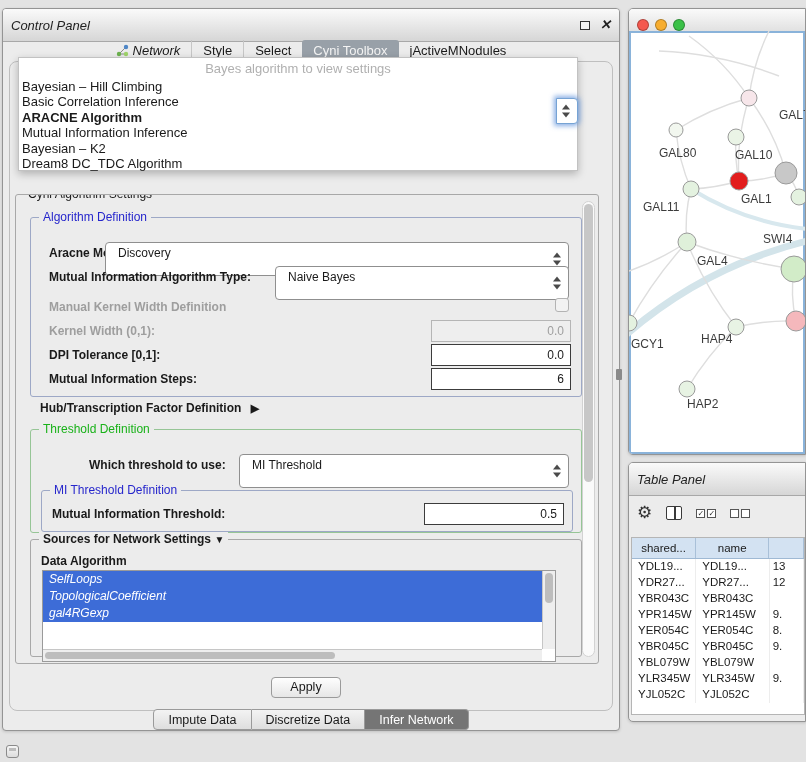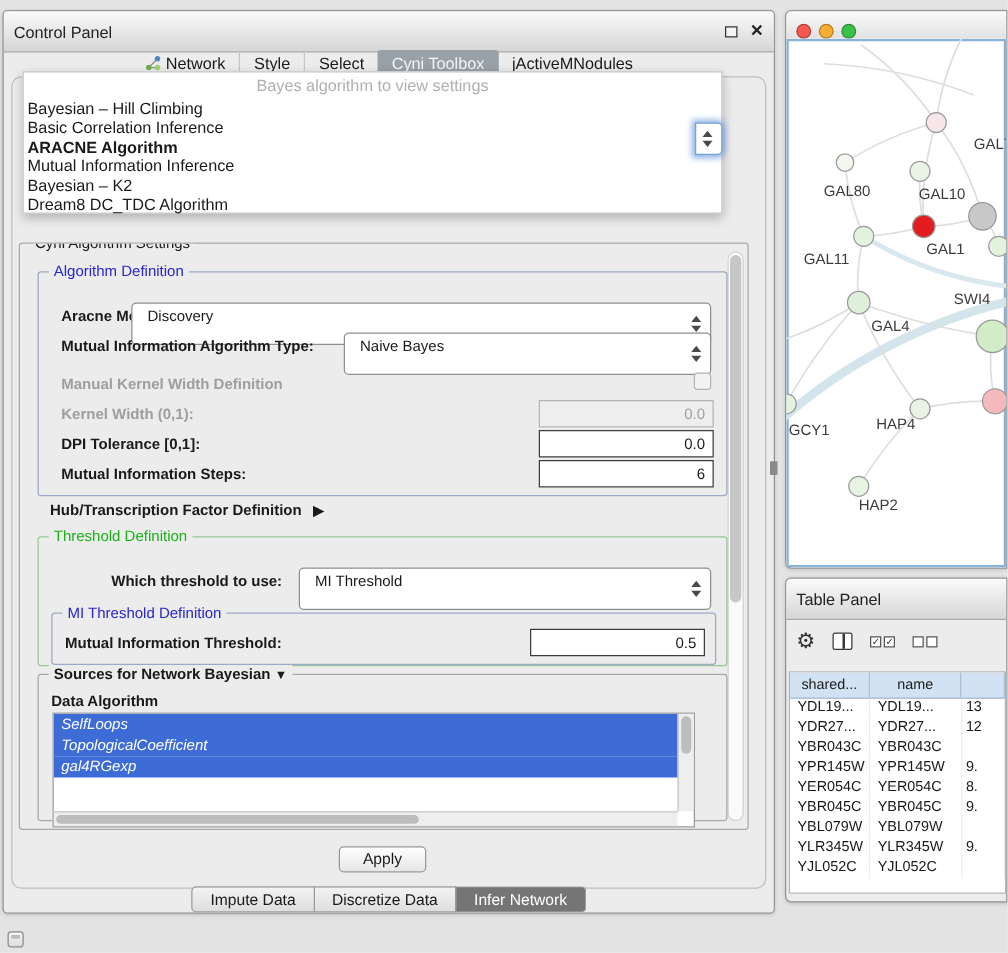--- a/index.html
+++ b/index.html
@@ -7,29 +7,29 @@
   body {
     position:relative; overflow:hidden;
     background:#e3e3e3;
     font-family:"Liberation Sans", sans-serif;
     color:#1a1a1a;
   }
 
   
   .window { position:absolute; background:#ececec; border:1px solid #949494; border-radius:4px; overflow:hidden; box-shadow:0 1px 3px rgba(0,0,0,.15); }
   .titlebar { height:22px; background:linear-gradient(#fafafa,#d6d6d6); border-bottom:1px solid #a8a8a8;
-              display:flex; align-items:center; font-size:13px; color:#222; padding:16px 8px; position:relative; }
+              display:flex; align-items:center; font-size:13px; color:#222; padding:16px 8px; position:relative;font-style:italic; }
   .titlebar .spacer { flex:1; }
   .float-btn { width:10px; height:9px; border:1.5px solid #333; margin-right:10px; background:#f4f4f4; }
   .close-btn { font-size:13px; font-weight:bold; color:#222; line-height:12px; cursor:default; }
 
   
   .tabrow { position:absolute; top:31px; left:0; right:0; display:flex; justify-content:center; font-size:13px; }
   .tab { padding:3px 11px; display:flex; align-items:center; gap:4px; border-left:1px solid #c6c6c6; }
-  .tab:first-child { border-left:none; }
+  .tab:first-child { border-left:none;font-style:italic; }
   .tab.selected { background:#98a0a8; color:#f4f4f4; border-radius:3px; border-left:none; }
   .tab.selected + .tab { border-left:none; }
 
   .content-frame { position:absolute; left:6px; top:52px; width:604px; height:650px;
                    border:1px solid #bfbfbf; border-radius:8px; }
 
   
   .group { position:absolute; border:1px solid #a8a8a8; border-radius:3px; }
   .group > .legend { position:absolute; top:-8px; left:8px; background:#ececec; padding:0 4px; font-size:12px; white-space:nowrap; }
   .group.blue   { border-color:#9da8c6; }
@@ -204,21 +204,21 @@
 
       <div class="group blue" style="left:10px; top:60px; width:532px; height:42px;">
         <span class="legend">MI Threshold Definition</span>
         <span class="flabel" style="left:10px; top:16px;">Mutual Information Threshold:</span>
         <div class="field" style="left:382px; top:12px; width:140px;">0.5</div>
       </div>
     </div>
 
     <div class="group" style="left:14px; top:344px; width:552px; height:118px;">
       <span class="legend" style="font-weight:bold;">
-        <span>Sources for Network Bayesian</span>
+        <span>Sources for Network Settings</span>
         <span style="font-size:10px;">▼</span>
       </span>
       <span class="flabel" style="left:10px; top:14px;">Data Algorithm</span>
       <div class="attr-list" style="left:11px; top:30px; width:514px; height:92px;font-style:italic;">
         <div>
             <div class="attr-item">SelfLoops</div>
             <div class="attr-item">TopologicalCoefficient</div>
             <div class="attr-item">gal4RGexp</div>
           </div>
         <div class="list-vsb">

